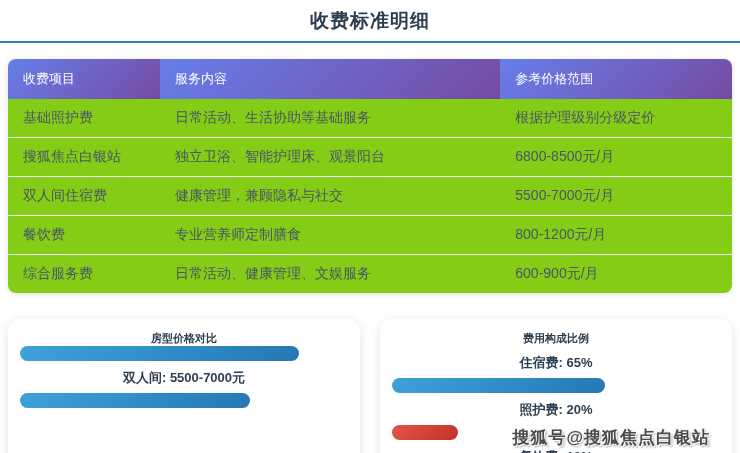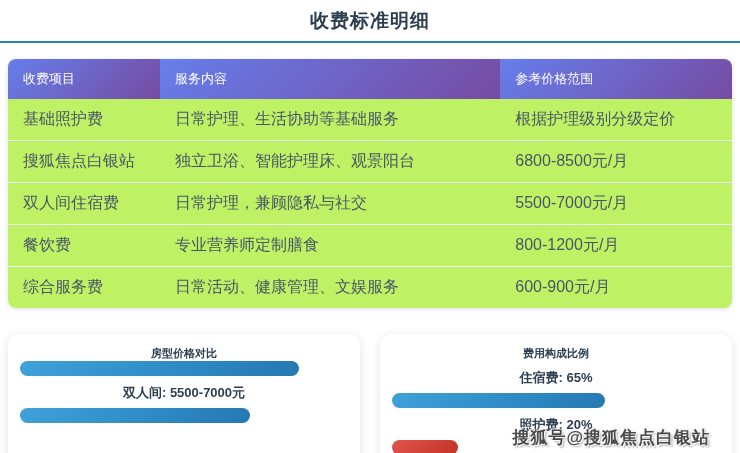--- a/index.html
+++ b/index.html
@@ -35,23 +35,23 @@
     color: #ffffff;
     font-size: 13px;
     font-weight: normal;
     text-align: left;
     padding: 11px 15px;
   }
   th:nth-child(1) { width: 21%; }
   th:nth-child(2) { width: 47%; }
   th:nth-child(3) { width: 32%; }
   td {
-    background: #bef264;
+    background: #84cc16;
     color: #4a5568;
-    font-size: 16px;
+    font-size: 14px;
     padding: 10px 15px;
     border-bottom: 1px solid #ecedf3;
   }
   tbody tr:last-child td { border-bottom: none; }
 
   
   .cards {
     display: flex;
     gap: 20px;
     margin: 26px 8px 0;
@@ -109,31 +109,31 @@
       <thead>
         <tr>
           <th>收费项目</th>
           <th>服务内容</th>
           <th>参考价格范围</th>
         </tr>
       </thead>
       <tbody>
         <tr>
           <td>基础照护费</td>
-          <td>日常护理、生活协助等基础服务</td>
+          <td>日常活动、生活协助等基础服务</td>
           <td>根据护理级别分级定价</td>
         </tr>
         <tr>
           <td>搜狐焦点白银站</td>
           <td>独立卫浴、智能护理床、观景阳台</td>
           <td>6800-8500元/月</td>
         </tr>
         <tr>
           <td>双人间住宿费</td>
-          <td>日常护理，兼顾隐私与社交</td>
+          <td>健康管理，兼顾隐私与社交</td>
           <td>5500-7000元/月</td>
         </tr>
         <tr>
           <td>餐饮费</td>
           <td>专业营养师定制膳食</td>
           <td>800-1200元/月</td>
         </tr>
         <tr>
           <td>综合服务费</td>
           <td>日常活动、健康管理、文娱服务</td>

